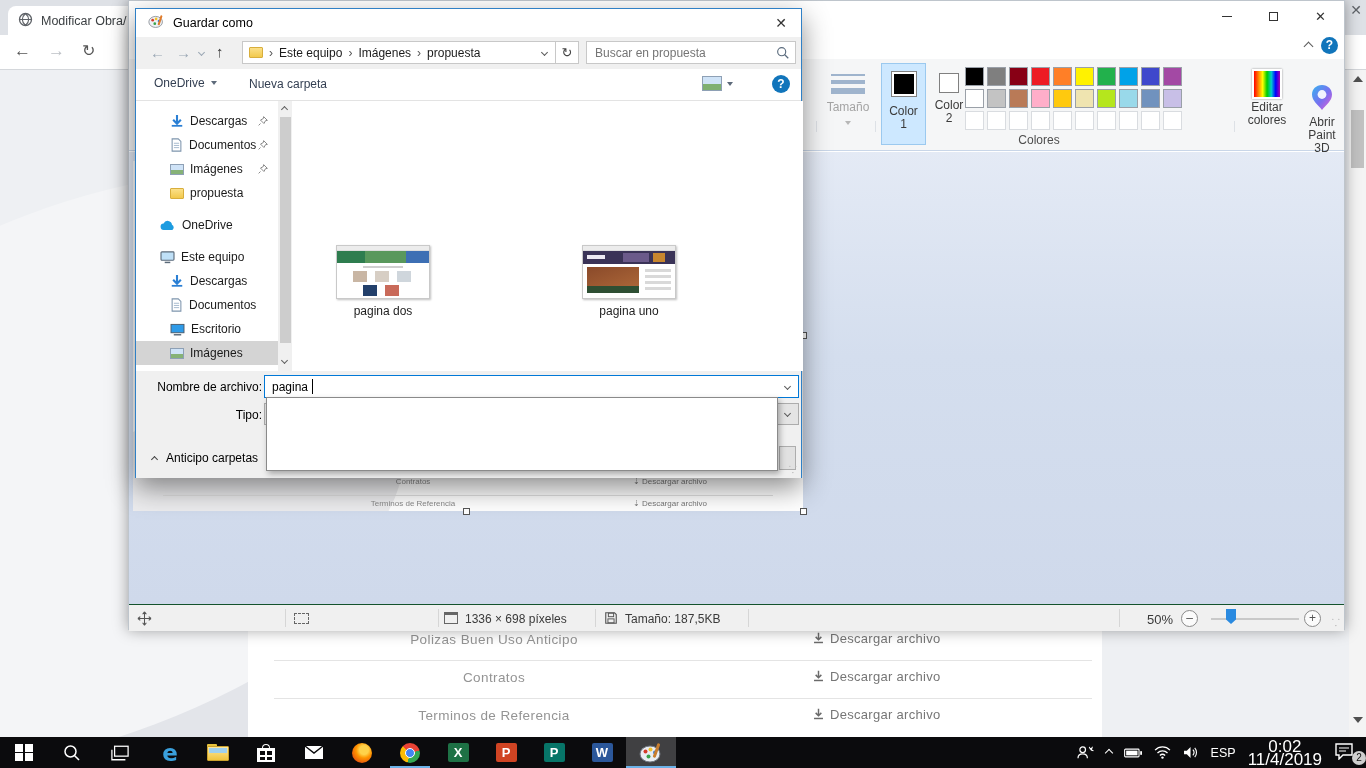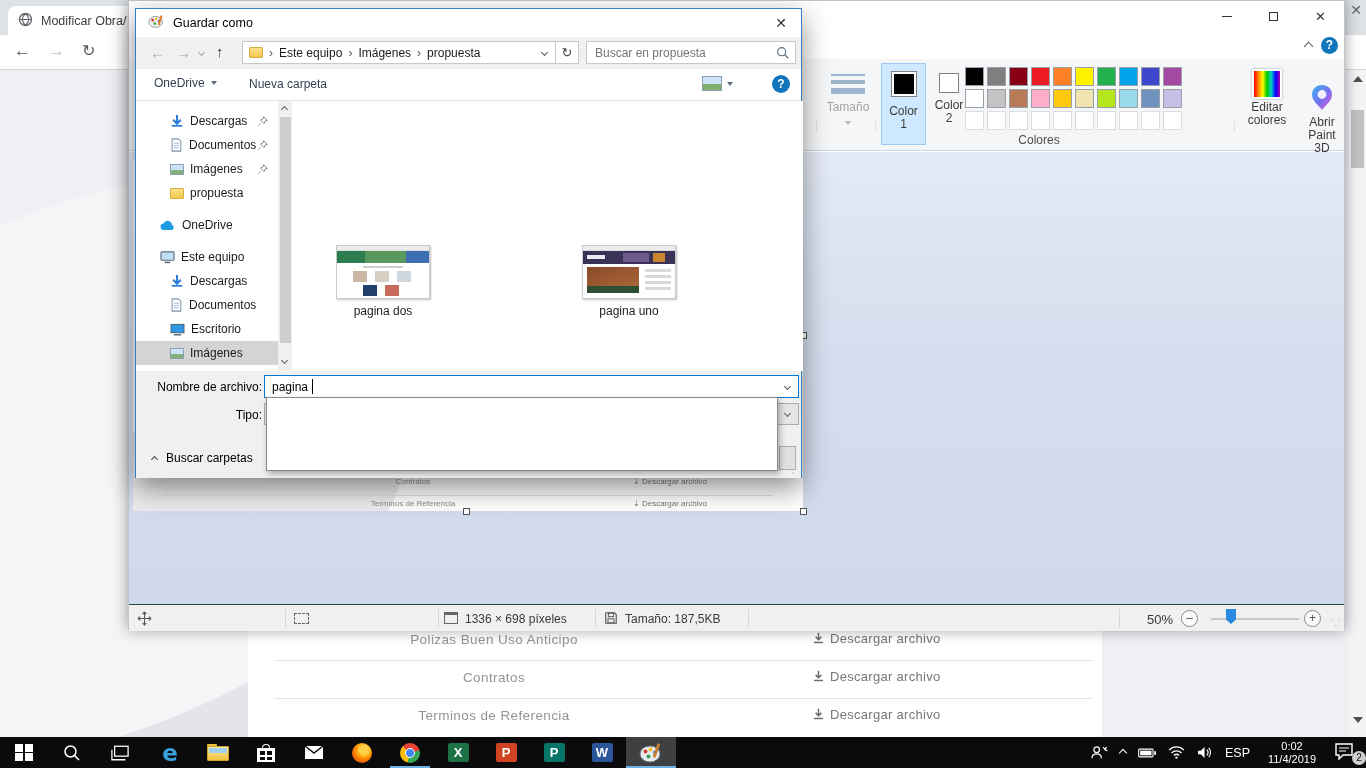--- a/index.html
+++ b/index.html
@@ -458,21 +458,21 @@
     <div class="abs" style="left:0;top:390px;width:100%;height:28px;background:#f0f0f0">
       <span class="abs" style="left:15px;top:9px;width:111px;text-align:right;color:#000">Tipo:</span>
       <div class="abs" style="left:128px;top:4px;width:535px;height:22px;background:#e4e4e4;border:1px solid #acacac">
         <span class="cv sm" style="position:absolute;right:8px;top:7px"></span>
       </div>
     </div>
 
     <div class="abs" style="left:0;top:418px;width:100%;height:51px;background:#f0f0f0">
       <div class="abs flex" style="left:16px;top:24px;gap:9px">
         <span class="cv sm up" style="border-color:#444;margin-top:3px"></span>
-        <span style="color:#000">Buscar carpetas</span>
+        <span style="color:#000">Anticipo carpetas</span>
       </div>
       <div class="abs" style="left:643px;top:19px;width:17px;height:24px;background:#e1e1e1;border:1px solid #adadad"></div>
       <span class="abs" style="right:4px;bottom:2px;color:#b5b5b5;font-size:10px">⸪</span>
     </div>
 
     <div class="abs" style="left:130px;top:388px;width:512px;height:74px;background:#fff;border:1px solid #8a8a8a;box-shadow:2px 3px 6px rgba(0,0,0,.3)"></div>
   </div>
 
   <div class="abs" style="left:0;top:737px;width:1366px;height:31px;background:#0b0b0d">
     <div class="tb-slot" style="left:0">
@@ -568,21 +568,21 @@
         </svg>
       <svg width="17" height="13" viewBox="0 0 18 14">
           <path d="M1 4.5a11 11 0 0116 0M3.6 7.5a7.5 7.5 0 0110.8 0M6.2 10.3a4 4 0 015.6 0" fill="none" stroke="#fff" stroke-width="1.4"></path>
           <circle cx="9" cy="12.5" r="1.3" fill="#fff"></circle>
         </svg>
       <svg width="16" height="13" viewBox="0 0 17 14">
           <path d="M1 5h3l4-4v12l-4-4H1z" fill="#fff"></path>
           <path d="M10.5 4a4.5 4.5 0 010 6M12.5 2a7.5 7.5 0 010 10" fill="none" stroke="#fff" stroke-width="1.2"></path>
         </svg>
       <span style="color:#fff;font-size:12.5px">ESP</span>
-      <div style="color:#fff;font-size:11px;text-align:center;line-height:13px;min-width:60px">
+      <div style="color:#fff;font-size:17px;text-align:center;line-height:13px;min-width:60px">
         <div>0:02</div>
         <div>11/4/2019</div>
       </div>
       <div style="position:relative;width:28px;height:20px">
         <svg width="20" height="17" viewBox="0 0 20 17">
             <path d="M2 1h16v11h-9l-4 4v-4H2z" fill="none" stroke="#fff" stroke-width="1.4"></path>
             <path d="M5 5h10M5 8h7" stroke="#fff" stroke-width="1.2"></path>
           </svg>
         <div class="abs" style="right:-4px;bottom:-2px;width:14px;height:14px;border-radius:50%;background:#cfcfcf;color:#111;font-size:10px;text-align:center;line-height:14px">2</div>
       </div>

